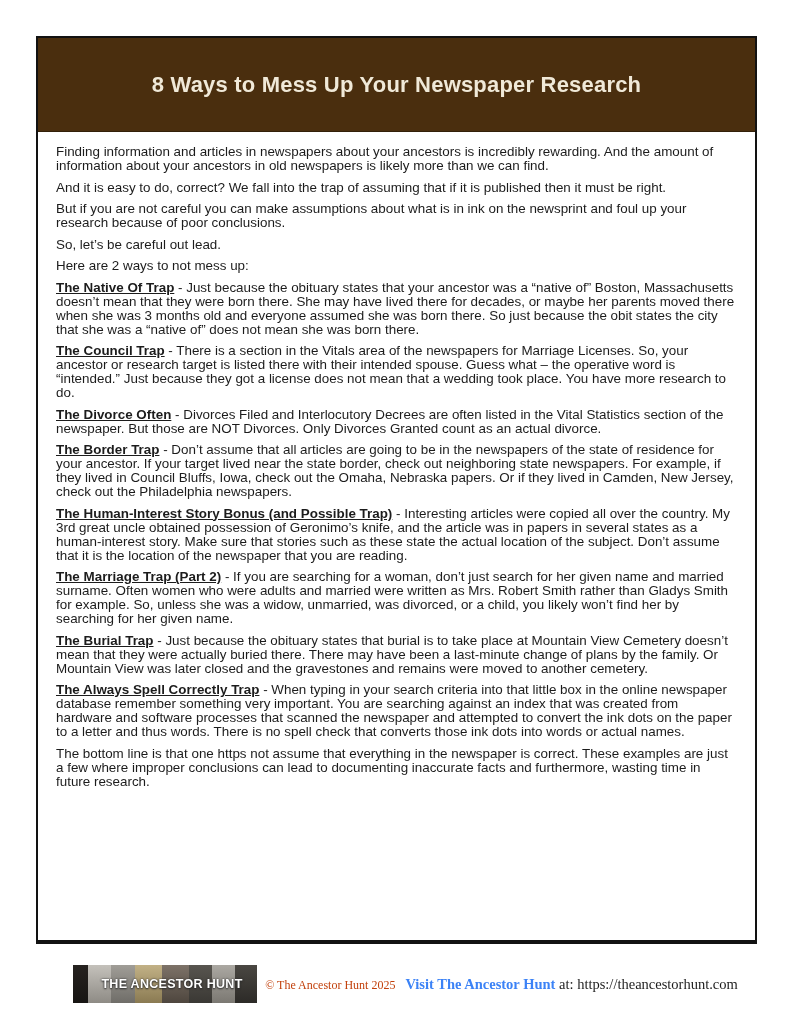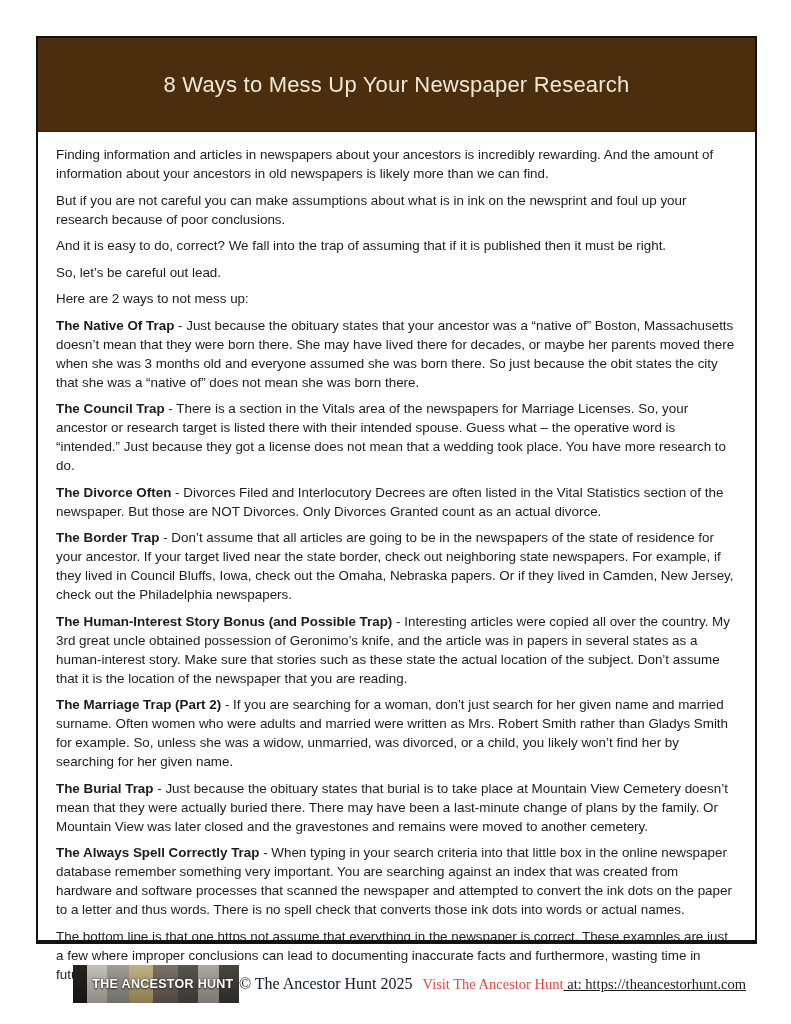--- a/index.html
+++ b/index.html
@@ -23,32 +23,33 @@
   }
   .header-band {
     height: 93px;
     background: #4a2e0e;
     border-bottom: 1px solid #33200a;
     display: flex; align-items: center; justify-content: center;
   }
   .header-band h1 {
     margin: 0;
     font-size: 22px;
-    font-weight: 400;
+    font-weight: 700;
     letter-spacing: 0.2px;
     color: #f0e9d8;
   }
   .body-text {
     padding: 13px 18px 0 18px;
     font-size: 13.4px;
-    line-height: 19px;
+    line-height: 14px;
   }
   .body-text p { margin: 0 0 7.5px 0; }
   .sec-head {
     font-weight: bold;
+    text-decoration: underline;
     margin-top: 48px;
   }
 
   .footer {
     position: absolute;
     left: 36px; top: 960px;
     width: 720px; height: 48px;
     display: flex; align-items: center;
   }
   .logo {
@@ -79,39 +80,39 @@
     text-shadow: 0 0 2px #2a2a2a, 0 1px 2px #2a2a2a;
     white-space: nowrap;
   }
   .footer-text {
     flex: 1;
     text-align: center;
     font-family: "Liberation Serif", serif;
     white-space: nowrap;
     padding-right: 10px;
   }
-  .copyright { font-size: 16px; color: #0f172a; margin-right: 10px; margin-top: 36px; }
-  .visit-bold { font-size: 14.5px; font-weight: normal; color: #ef4444; }
-  .visit-rest { font-size: 14.5px; color: #1c1c1c; text-decoration: underline; }
+  .copyright { font-size: 12px; color: #c2410c; margin-right: 10px; margin-top: 36px; }
+  .visit-bold { font-size: 14.5px; font-weight: bold; color: #3b82f6; }
+  .visit-rest { font-size: 14.5px; color: #1c1c1c; }
 </style>
 </head>
 <body>
 
 <div class="page">
 
   <div class="content-box">
 
     <div class="header-band">
       <h1>8 Ways to Mess Up Your Newspaper Research</h1>
     </div>
 
     <div class="body-text">
       <p>Finding information and articles in newspapers about your ancestors is incredibly rewarding.  And the amount of information about your ancestors in old newspapers is likely more than we can find.</p>
+      <p>And it is easy to do, correct?  We fall into the trap of assuming that if it is published then it must be right.</p>
       <p>But if you are not careful you can make assumptions about what is in ink on the newsprint and foul up your research because of poor conclusions.</p>
-      <p>And it is easy to do, correct?  We fall into the trap of assuming that if it is published then it must be right.</p>
       <p>So, let’s be careful out lead.</p>
       <p>Here are 2 ways to not mess up:</p>
 
       <p><span class="sec-head">The Native Of Trap</span><span> - Just because the obituary states that your ancestor was a “native of” Boston, Massachusetts doesn’t mean that they were born there. She may have lived there for decades, or maybe her parents moved there when she was 3 months old and everyone assumed she was born there. So just because the obit states the city that she was a “native of” does not mean she was born there.</span></p>
       <p><span class="sec-head">The Council Trap</span><span> - There is a section in the Vitals area of the newspapers for Marriage Licenses.  So, your ancestor or research target is listed there with their intended spouse. Guess what – the operative word is “intended.”  Just because they got a license does not mean that a wedding took place. You have more research to do.</span></p>
       <p><span class="sec-head">The Divorce Often</span><span> - Divorces Filed and Interlocutory Decrees are often listed in the Vital Statistics section of the newspaper.  But those are NOT Divorces. Only Divorces Granted count as an actual divorce.</span></p>
       <p><span class="sec-head">The Border Trap</span><span> - Don’t assume that all articles are going to be in the newspapers of the state of residence for your ancestor.  If your target lived near the state border, check out neighboring state newspapers. For example, if they lived in Council Bluffs, Iowa, check out the Omaha, Nebraska papers.  Or if they lived in Camden, New Jersey, check out the Philadelphia newspapers.</span></p>
       <p><span class="sec-head">The Human-Interest Story Bonus (and Possible Trap)</span><span> - Interesting articles were copied all over the country. My 3rd great uncle obtained possession of Geronimo’s knife, and the article was in papers in several states as a human-interest story. Make sure that stories such as these state the actual location of the subject.  Don’t assume that it is the location of the newspaper that you are reading.</span></p>
       <p><span class="sec-head">The Marriage Trap (Part 2)</span><span> - If you are searching for a woman, don’t just search for her given name and married surname.  Often women who were adults and married were written as Mrs. Robert Smith rather than Gladys Smith for example. So, unless she was a widow, unmarried, was divorced, or a child, you likely won’t find her by searching for her given name.</span></p>
       <p><span class="sec-head">The Burial Trap</span><span> - Just because the obituary states that burial is to take place at Mountain View Cemetery doesn’t mean that they were actually buried there. There may have been a last-minute change of plans by the family.  Or Mountain View was later closed and the gravestones and remains were moved to another cemetery.</span></p>

